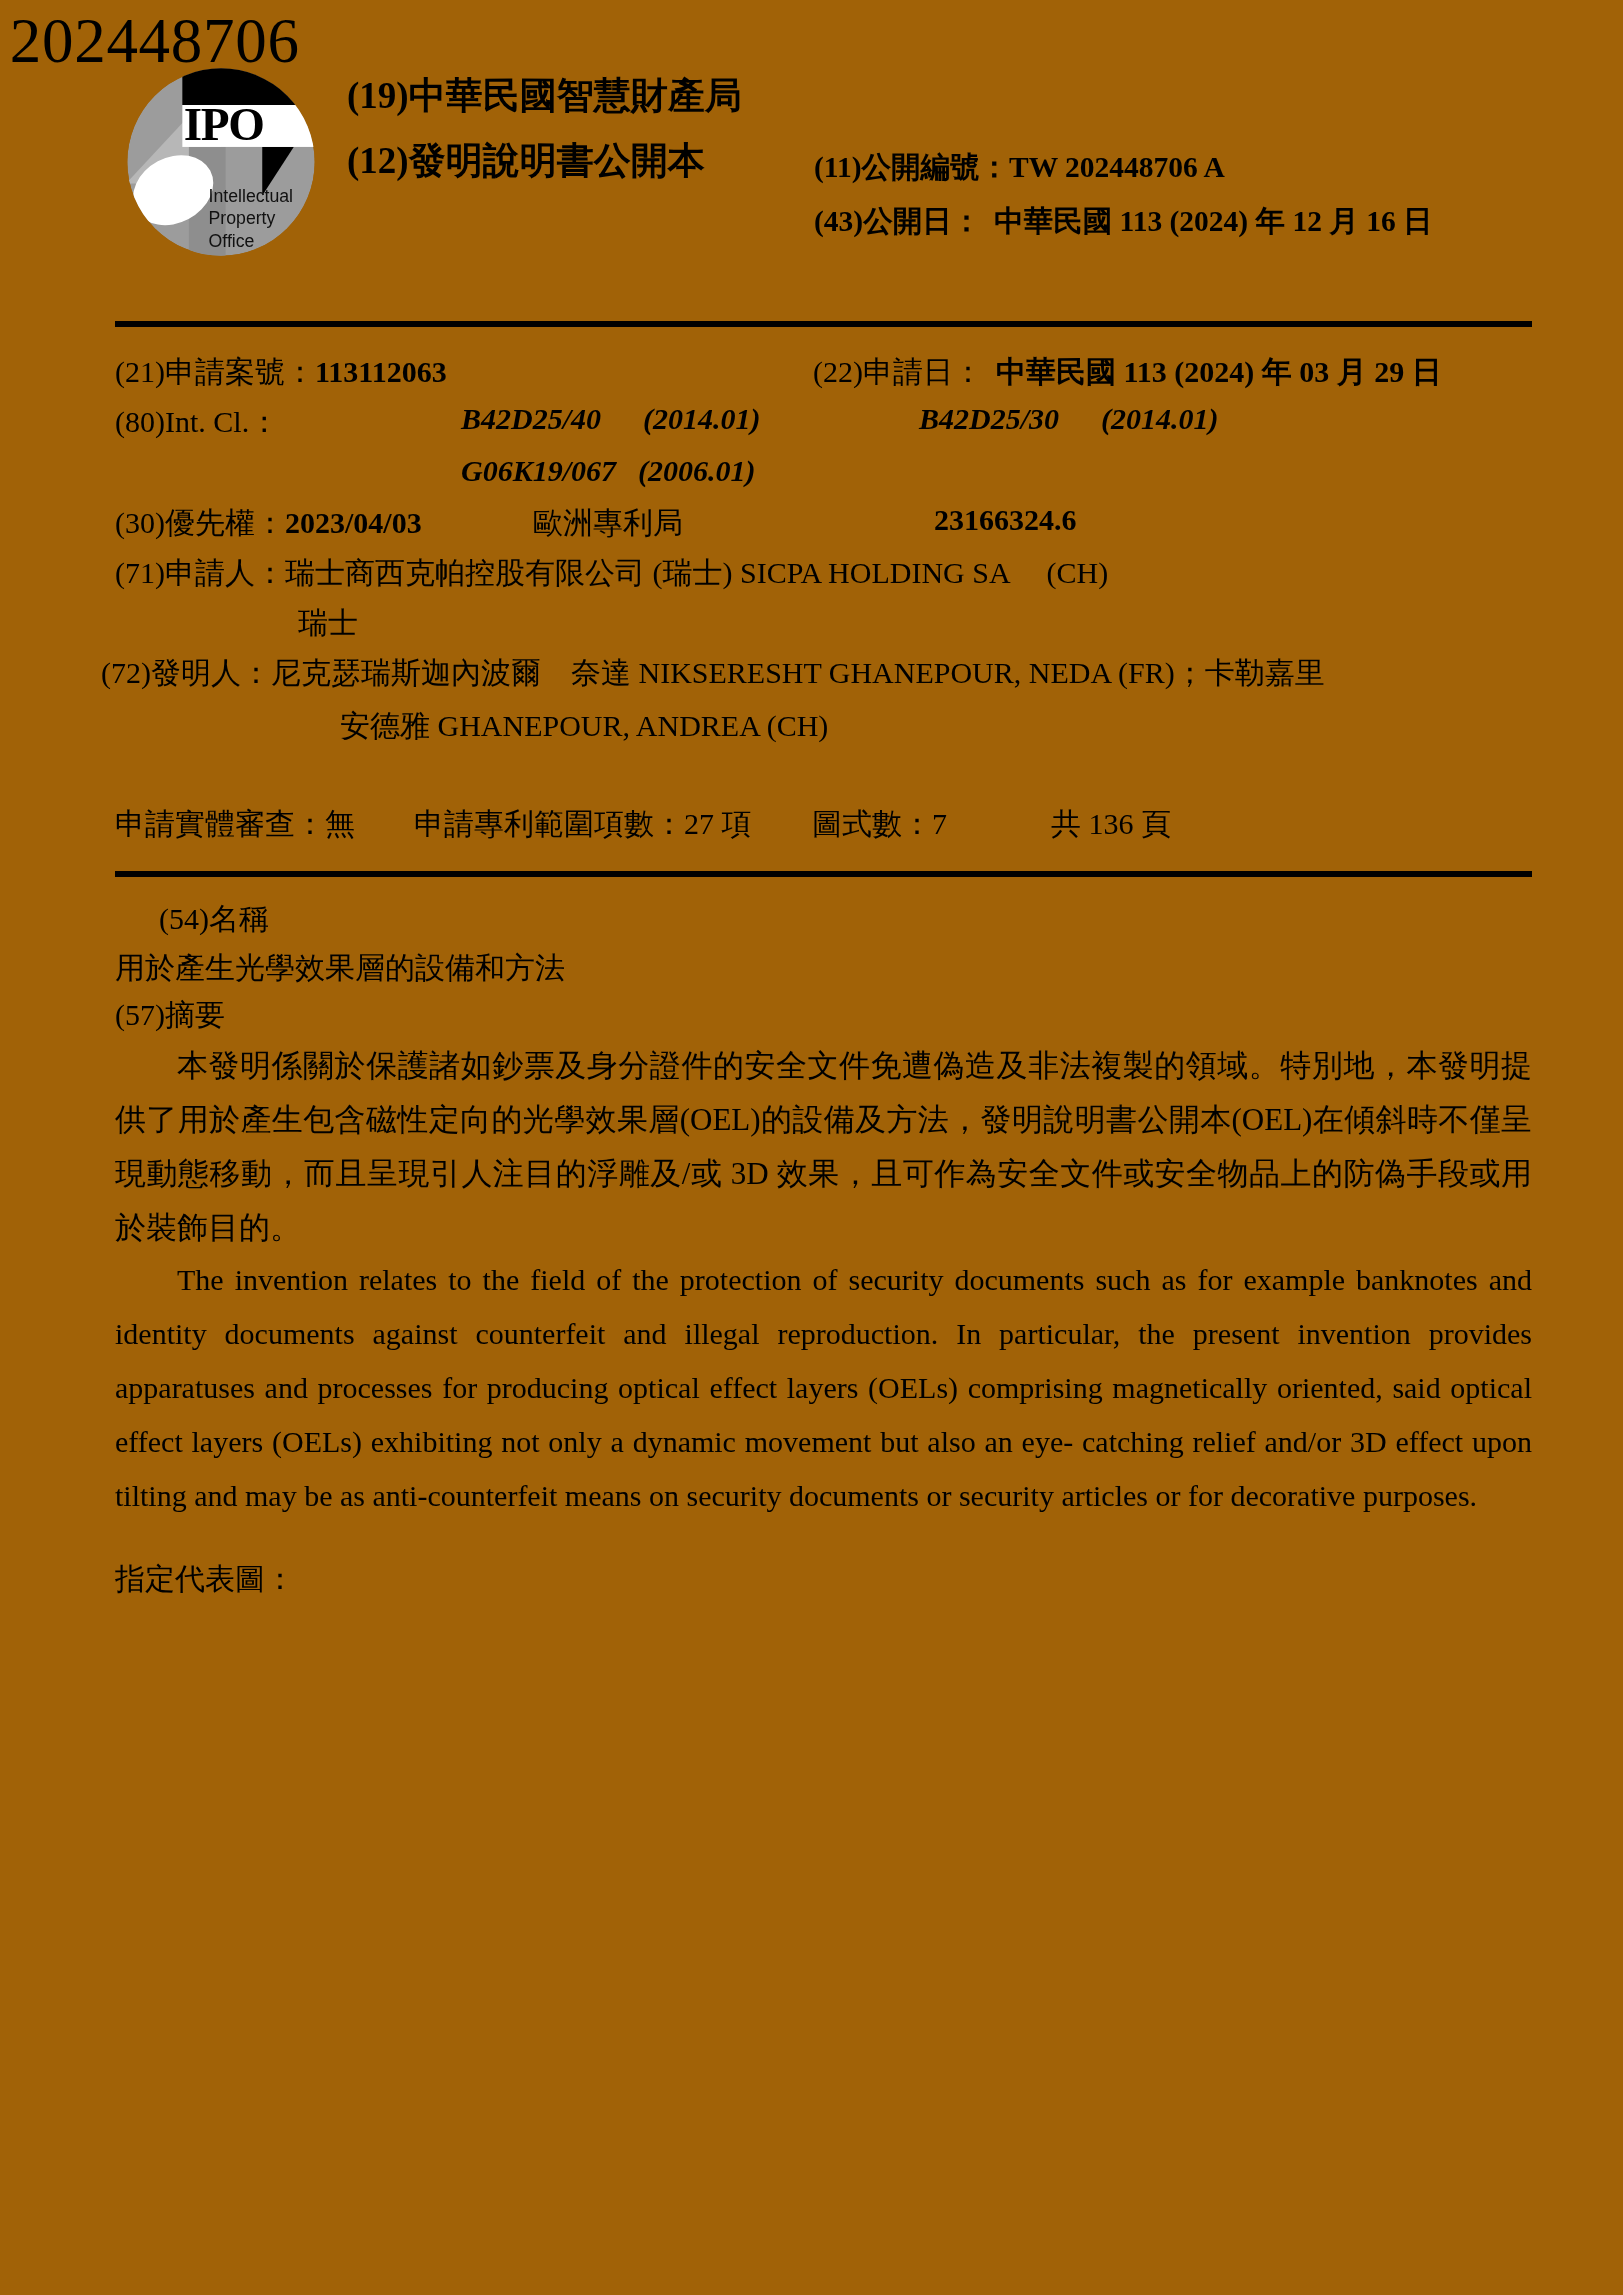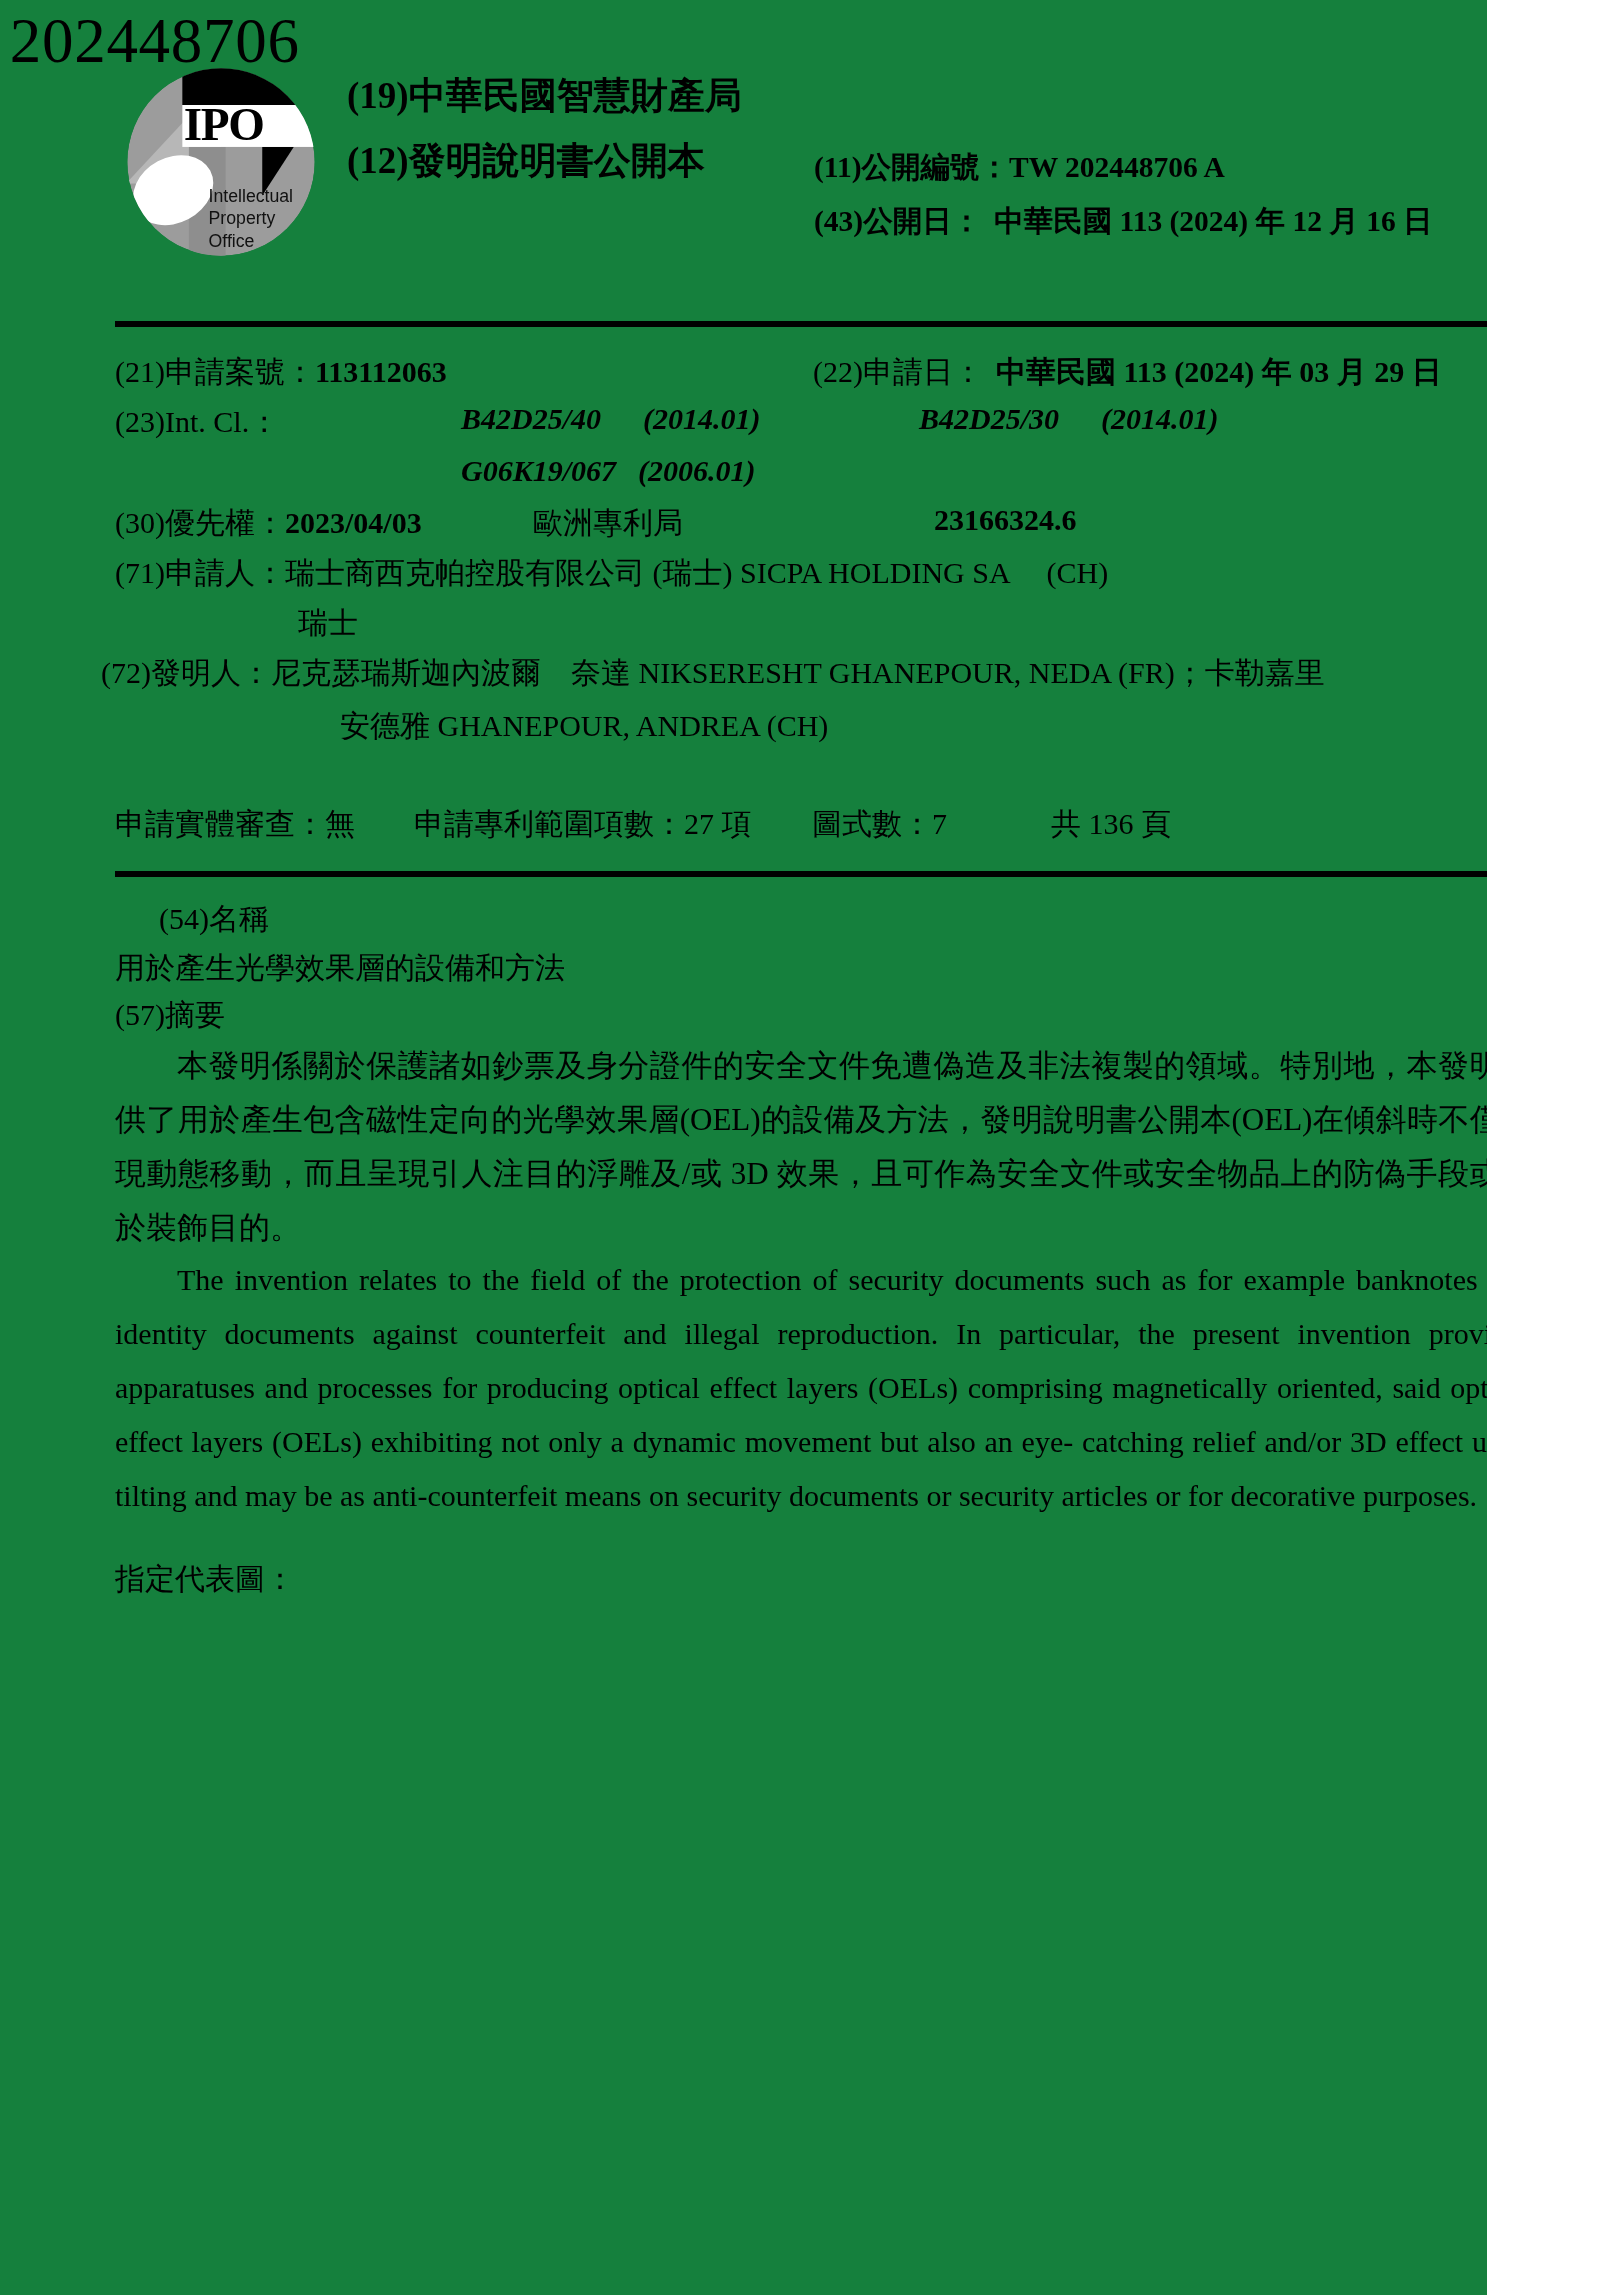--- a/index.html
+++ b/index.html
@@ -1,17 +1,17 @@
 <!DOCTYPE html>
 <html style="font-size:10.5px"><head>
 <meta charset="utf-8">
 <style>
   html, body { margin:0; padding:0; background:#ffffff; }
   .page {
-    position:relative; width:1487px; height:2295px; background:#15803d;
+    position:relative; width:1623px; height:2295px; background:#a16207;
     font-family:"Liberation Serif","DejaVu Serif",serif; color:#000;
     overflow:hidden;
   }
   .abs { position:absolute; white-space:nowrap; }
   .num-big { font-size:63px; letter-spacing:0.7px; }
   .h-big  { font-size:37px; font-weight:bold; }
   .h-mid  { font-size:29.5px; font-weight:bold; }
   .field  { font-size:30px; }
   .b      { font-weight:bold; }
   .ipc    { font-size:30px; font-weight:bold; font-style:italic; }
@@ -67,21 +67,21 @@
 
   <div class="hr" style="top:321px;"></div>
 
   <div class="abs field" style="left:115px; top:352px;">
     <span>(21)申請案號：</span><span class="b">113112063</span>
   </div>
   <div class="abs field" style="left:813px; top:352px;">
     <span>(22)申請日：</span><span class="b gapL">中華民國 113 (2024) 年 03 月 29 日</span>
   </div>
 
-  <div class="abs field" style="left:115px; top:402px;">(23)Int. Cl.：</div>
+  <div class="abs field" style="left:115px; top:402px;">(80)Int. Cl.：</div>
   <div class="abs ipc" style="left:461px; top:402px;">
     <span>B42D25/40</span><span class="ver">(2014.01)</span>
   </div>
   <div class="abs ipc" style="left:919px; top:402px;">
     <span>B42D25/30</span><span class="ver">(2014.01)</span>
   </div>
   <div class="abs ipc" style="left:461px; top:454px;">
     <span>G06K19/067</span><span class="ver" style="margin-left:22px;">(2006.01)</span>
   </div>
 

